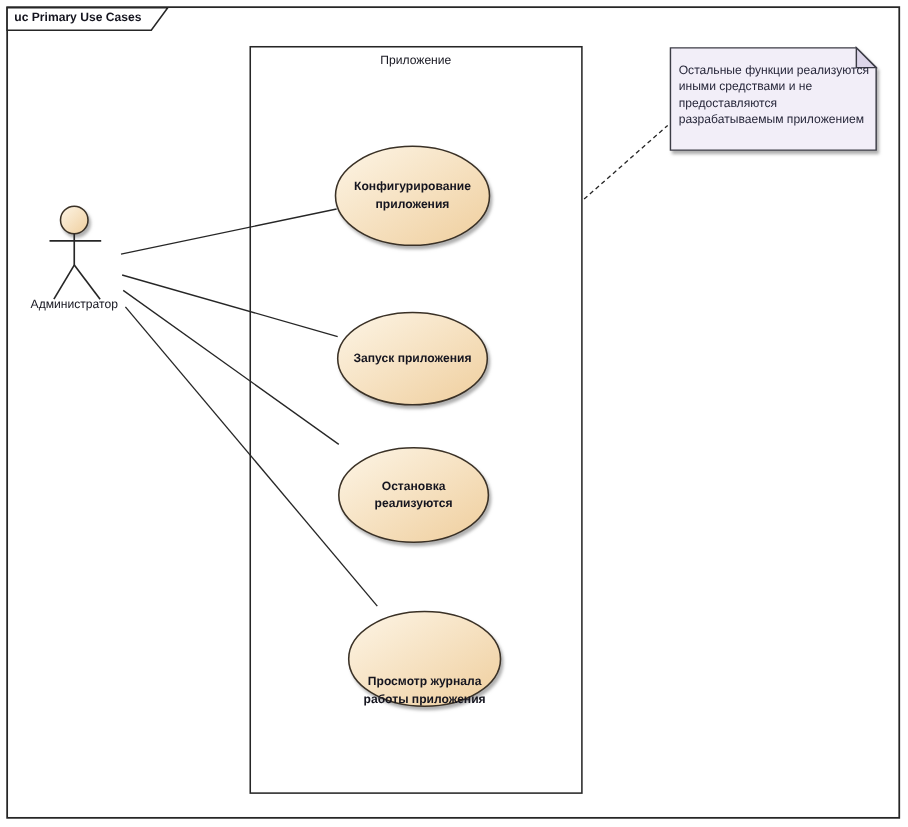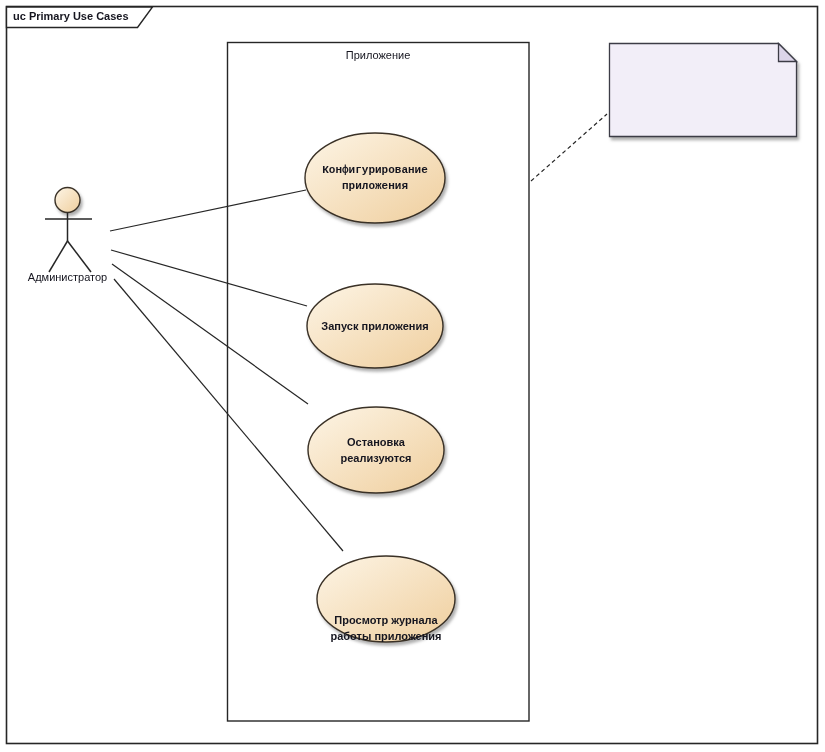--- a/index.html
+++ b/index.html
@@ -51,21 +51,21 @@
     text-align: center;
   }
   .uc-label {
     display: flex;
     align-items: center;
     justify-content: center;
     text-align: center;
     font-weight: bold;
     line-height: 16px;
   }
-  .uc1 { left: 305px; top: 133px; width: 140px; height: 90px; font-family: Liberation Mono, monospace; }
+  .uc1 { left: 305px; top: 133px; width: 140px; height: 90px; }
   .uc2 { left: 307px; top: 284px; width: 136px; height: 84px; }
   .uc3 { left: 308px; top: 407px; width: 136px; height: 86px; }
   .uc4 { left: 317px; top: 584px; width: 138px; height: 87px; }
   .actor-label {
     left: 7px; top: 270px; width: 121px;
     text-align: center;
     font-weight: normal;
   }
   .note-text {
     left: 617px; top: 57px; width: 178px;
@@ -123,13 +123,17 @@
   <div class="txt uc-label uc1">Конфигурирование
 приложения</div>
   <div class="txt uc-label uc2">Запуск приложения</div>
   <div class="txt uc-label uc3">Остановка
 реализуются</div>
   <div class="txt uc-label uc4">Просмотр журнала
 работы приложения</div>
 
   <div class="txt actor-label">Администратор</div>
 
+  <div class="txt note-text">Остальные функции реализуются
+иными средствами и не
+предоставляются
+разрабатываемым приложением</div>
 </div>
 
 </body></html>

